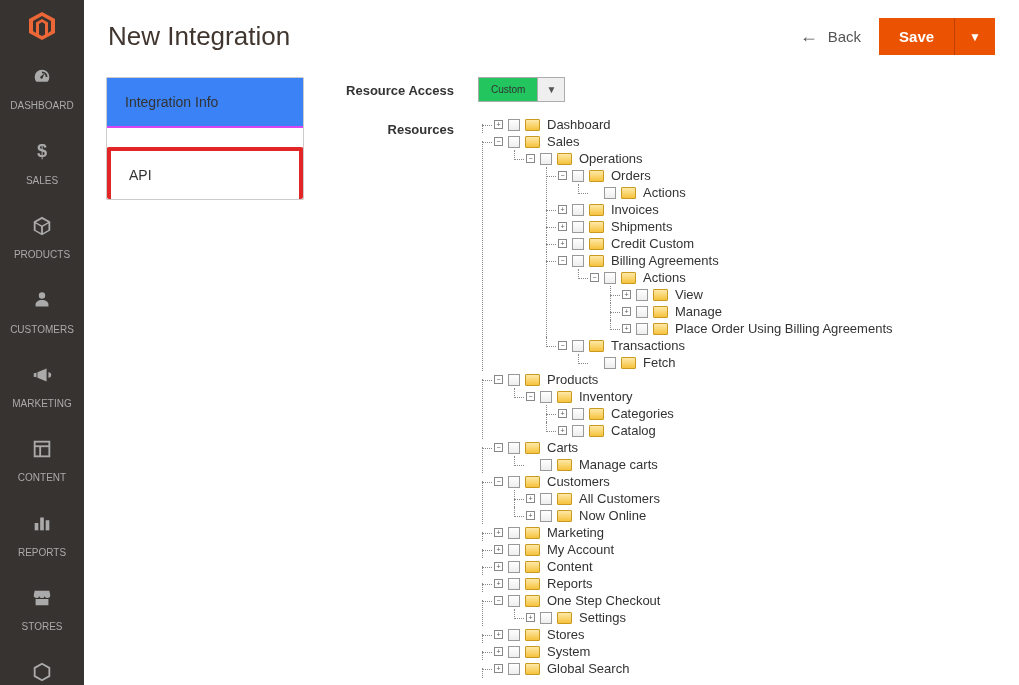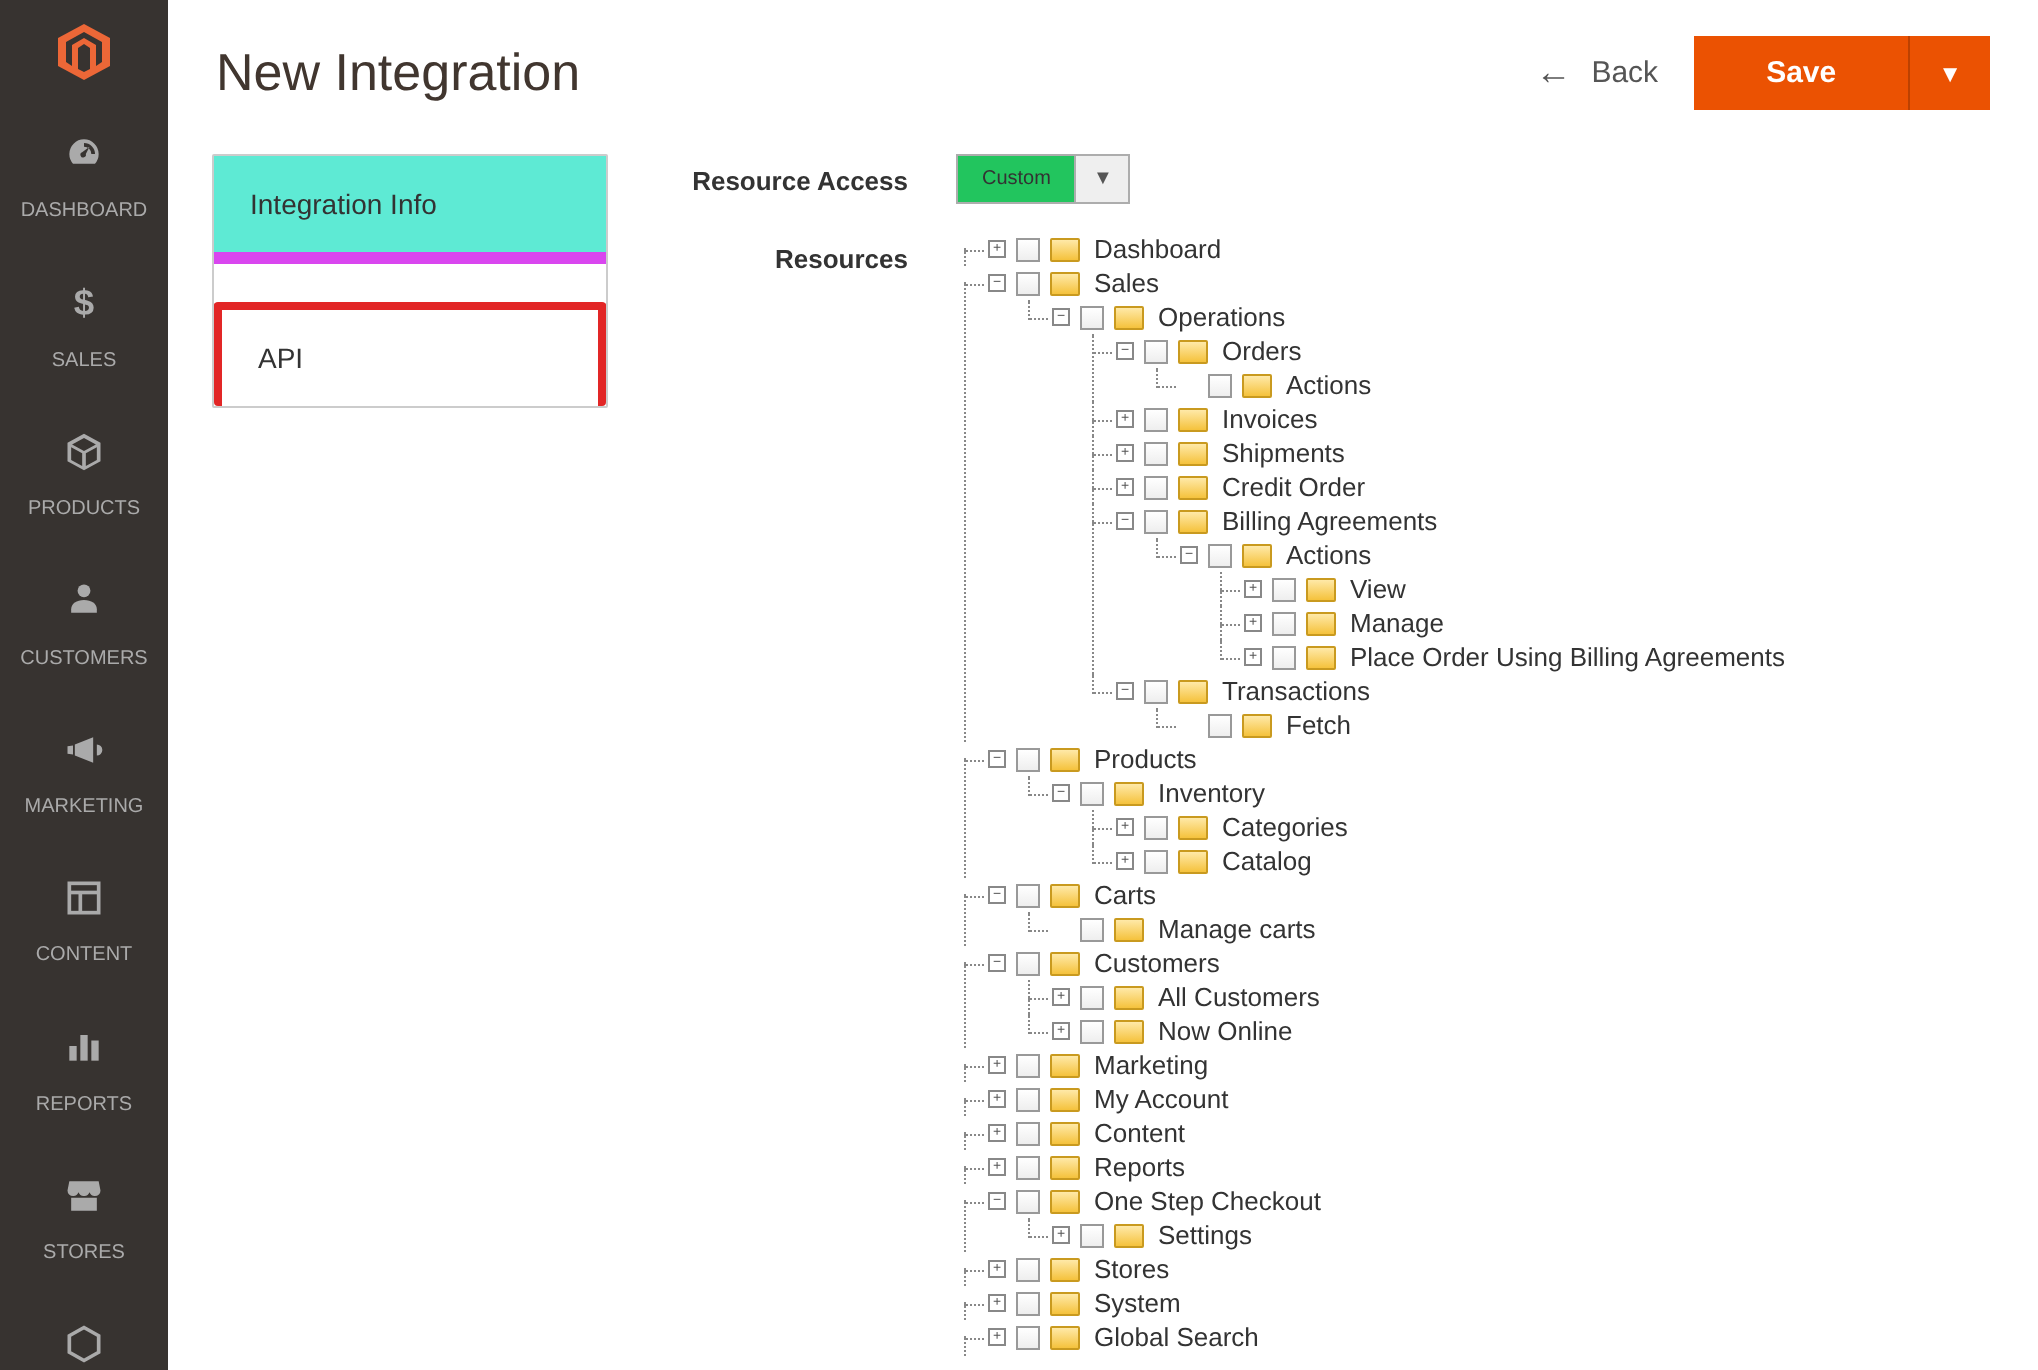--- a/index.html
+++ b/index.html
@@ -15,28 +15,28 @@
   .nav-item span.label { display: block; }
 
   
   .main { flex: 1; display: flex; flex-direction: column; }
   .header { display: flex; align-items: center; justify-content: space-between; padding: 18px 24px 22px 24px; }
   .page-title { font-size: 26px; font-weight: 300; color: #41362f; }
   .header-actions { display: flex; align-items: center; gap: 18px; }
   .back { display: flex; align-items: center; gap: 10px; color: #555; cursor: pointer; font-size: 15px; }
   .back .arrow { font-size: 18px; }
   .save-wrap { display: flex; }
-  .save-btn { background: #eb5202; color: #fff; border: none; padding: 10px 36px; font-size: 15px; font-weight: 600; cursor: pointer; }
+  .save-btn { background: #eb5202; color: #fff; border: none; padding: 10px 20px; font-size: 15px; font-weight: 600; cursor: pointer; }
   .save-split { background: #eb5202; color: #fff; border: none; border-left: 1px solid rgba(0,0,0,0.2); padding: 10px 14px; font-size: 12px; cursor: pointer; }
   
   
   .content { display: flex; gap: 24px; padding: 0 0 0 0; flex: 1; }
   .tabs-col { width: 220px; padding-left: 22px; }
   .tabs { border: 1px solid #ccc; border-radius: 1px; overflow: hidden; }
-  .tab { padding: 16px 18px; font-size: 14px; color: #333; background: #5eead4; border-bottom: 6px solid #d946ef; cursor: pointer; }
+  .tab { padding: 16px 18px; font-size: 14px; color: #333; background: #3b82f6; border-bottom: 2px solid #d946ef; cursor: pointer; }
   .tab:last-child { border-bottom: none; }
   .tab.active { background: #fff; font-weight: 400; margin-top: 19px; }
   .highlight-box { border: 4px solid #e22626; border-radius: 2px; }
   
   .form-col { flex: 1; padding-right: 24px; }
   .row { display: flex; align-items: flex-start; margin-bottom: 14px; }
   .row-label { width: 150px; text-align: right; padding-right: 24px; padding-top: 6px; font-size: 13px; color: #333; font-weight: 600; }
   .row-control { flex: 1; }
   .select-wrap { display: inline-flex; border: 1px solid #adadad; }
   .select-value { padding: 6px 12px; font-size: 10px; background: #22c55e; }
@@ -226,21 +226,21 @@
                               <span class="cb"></span>
                               <span class="folder-ico"></span>
                               <span class="node-label">Shipments</span>
                             </div>
                           </li>
                           <li>
                             <div class="node-row">
                               <span class="toggle">+</span>
                               <span class="cb"></span>
                               <span class="folder-ico"></span>
-                              <span class="node-label">Credit Order</span>
+                              <span class="node-label">Credit Custom</span>
                             </div>
                           </li>
                           <li>
                             <div class="node-row">
                               <span class="toggle">−</span>
                               <span class="cb"></span>
                               <span class="folder-ico"></span>
                               <span class="node-label">Billing Agreements</span>
                             </div>
                             <ul>

